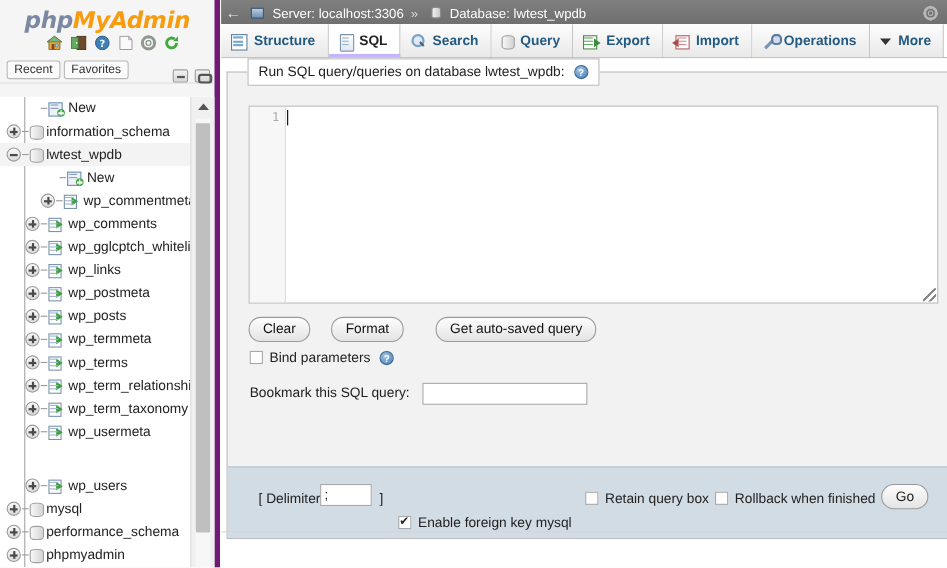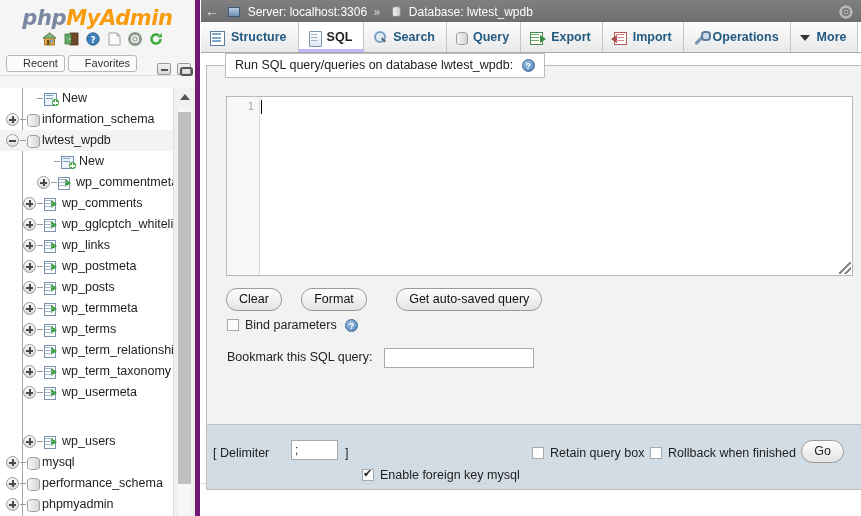--- a/index.html
+++ b/index.html
@@ -50,21 +50,21 @@
     height: 24px;
     border-bottom: 1px solid #e0e0e0;
   }
   .pill {
     display: inline-block;
     font-size: 11px;
     color: #333;
     background: #fbfbfb;
     border: 1px solid #b8b8b8;
     border-radius: 3px;
-    padding: 1px 6px 2px 16px;
+    padding: 1px 6px 2px 6px;
     margin-right: 3px;
     cursor: pointer;
   }
   #nav-controls {
     position: absolute; right: 4px; bottom: 0px;
     white-space: nowrap;
   }
   .navctl {
     display: inline-block; width: 14px; height: 12px;
     background: linear-gradient(#f2f2f2,#d8d8d8);
@@ -371,21 +371,21 @@
     display:inline-block; width:150px; height:20px;
     border:1px solid #a9a9a9; background:#fff; vertical-align: middle; margin-left: 8px;
   }
 
   #sqlfooter {
     position:absolute; left:0; right:0; bottom:0; height:65px;
     background:#d2dce4;
     border-top:1px solid #b6c2cc;
     font-size:12.5px; color:#222;
   }
-  #delim-label { position:absolute; left:6px; top:21px; }
+  #delim-label { position:absolute; left:28px; top:21px; }
   #delim-input {
     position:absolute; left:84px; top:15px; width:47px; height:20px;
     border:1px solid #a9a9a9; background:#fff;
     font-family:"Liberation Sans", sans-serif; font-size:12px;
     padding-left:3px; line-height:19px;
   }
   #delim-close { position:absolute; left:138px; top:21px; }
   .fchk { position:absolute; font-size:12.5px; }
   #go-btn {
     position:absolute; right:17px; top:15px;

